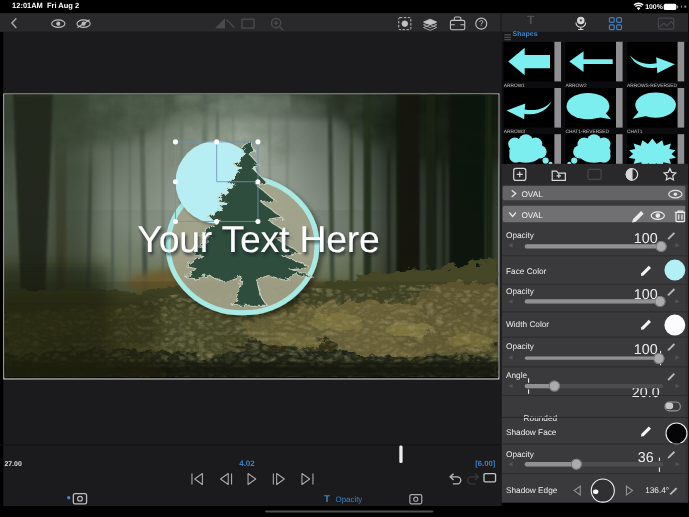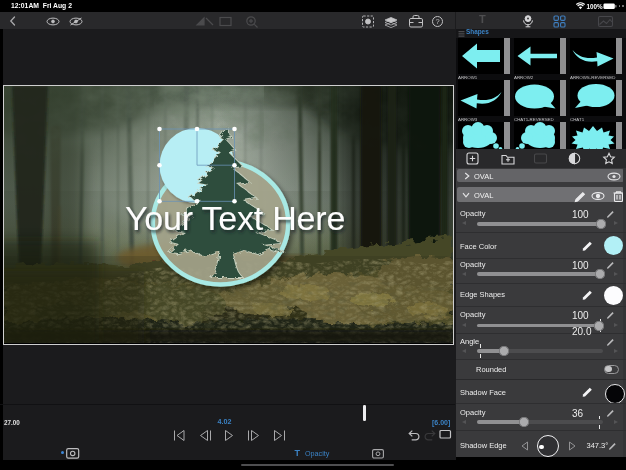--- a/index.html
+++ b/index.html
@@ -17,21 +17,21 @@
 #panel{left:456px;top:29px;width:170px;height:428px;background:#3a3a3c;}
 #shapesHead{left:456px;top:29px;width:170px;height:9px;background:#161618;}
 #grid{left:456px;top:38px;width:170px;height:111px;background:#0c0c0e;}
 .cell{position:absolute;width:46px;height:36px;background:#000;}
 .strip{position:absolute;width:6px;height:36px;background:#8f8f91;}
 .lbl{position:absolute;font-size:4.4px;color:#c4c4c6;letter-spacing:0;}
 #ptool{left:456px;top:149px;width:170px;height:19px;background:#29292b;}
 .bar{position:absolute;left:457px;width:167px;height:13.5px;border-radius:2px;color:#f2f2f2;
   font-size:7.5px;font-weight:normal;}
 .rowlab{position:absolute;font-size:7.5px;color:#ececec;}
-.val{position:absolute;font-size:10px;color:#ececec;text-align:left;}
+.val{position:absolute;font-size:13px;color:#ececec;text-align:center;}
 .sep{position:absolute;left:456px;width:170px;height:1px;background:#2e2e30;}
 .trk{position:absolute;height:3.5px;border-radius:2px;background:#4c4c4e;}
 .fill{position:absolute;height:3.5px;border-radius:2px;background:#909092;}
 .thumb{position:absolute;width:10px;height:10px;border-radius:50%;background:#ababad;
   box-shadow:0 0 0 0.8px #6f6f71 inset;}
 .sw{position:absolute;width:19px;height:19px;border-radius:50%;}
 .tick{position:absolute;width:1.4px;height:3.6px;background:#e8e8e8;}
 .tw{width:0;height:0;border-top:2.6px solid transparent;border-bottom:2.6px solid transparent;border-right:4px solid #545456;}
 .te{width:0;height:0;border-top:2.6px solid transparent;border-bottom:2.6px solid transparent;border-left:4px solid #545456;}
 .blue{color:#3b82c4;}
@@ -524,21 +524,21 @@
 <svg class="abs" width="9" height="9" style="left:605.5px;top:259.5px" viewBox="0 0 9 9">
  <path d="M1.2 8.4 L6.5 3.1 l1.2 1.2 L2.4 9.6 L1 9.8 Z" fill="#b9b9bb" transform="translate(0,-1)"></path>
     </svg>
 <div class="abs tw" style="left:462px;top:271.7px;"></div>
 <div class="trk" style="left:477px;top:272.3px;width:126px;"></div>
 <div class="fill" style="left:477px;top:272.3px;width:126px;"></div>
 <div class="thumb" style="left:595.2px;top:269.3px;"></div>
 <div class="abs te" style="left:614px;top:271.7px;"></div>
 <div class="sep" style="top:283px;"></div>
 
-<div class="rowlab" style="left:460px;top:290px;">Edge Shapes</div>
+<div class="rowlab" style="left:460px;top:290px;">Width Color</div>
 <svg class="abs" width="11" height="11" style="left:582px;top:288.5px" viewBox="0 0 11 11">
  <path d="M1 10 L7.8 3.2 l2 2 L3 12 L0.7 12.3 Z" fill="#f4f4f6" transform="translate(0,-1.5)"></path>
     </svg>
 <div class="sw" style="left:604px;top:285.9px;background:#fcfcfe;"></div>
 <div class="sep" style="top:305.5px;"></div>
 
 <div class="rowlab" style="left:460px;top:309.5px;">Opacity</div>
 <div class="val" style="left:572px;top:309.5px;width:30px;">100</div>
 <svg class="abs" width="9" height="9" style="left:605.5px;top:309.5px" viewBox="0 0 9 9">
  <path d="M1.2 8.4 L6.5 3.1 l1.2 1.2 L2.4 9.6 L1 9.8 Z" fill="#b9b9bb" transform="translate(0,-1)"></path>
@@ -546,34 +546,34 @@
 <div class="abs tw" style="left:462px;top:323.1px;"></div>
 <div class="trk" style="left:477px;top:323.7px;width:126px;"></div>
 <div class="fill" style="left:477px;top:323.7px;width:122px;"></div>
 <div class="tick" style="left:600px;top:318.6px;"></div>
 <div class="tick" style="left:600px;top:328.4px;"></div>
 <div class="thumb" style="left:594.2px;top:320.7px;"></div>
 <div class="abs te" style="left:614px;top:323.1px;"></div>
 <div class="sep" style="top:332.5px;"></div>
 
 <div class="rowlab" style="left:460px;top:336.5px;">Angle</div>
-<div class="val" style="left:572px;top:326px;width:30px;">20.0</div>
+<div class="val" style="left:572px;top:349px;width:30px;">20.0</div>
 <svg class="abs" width="9" height="9" style="left:605.5px;top:336.5px" viewBox="0 0 9 9">
  <path d="M1.2 8.4 L6.5 3.1 l1.2 1.2 L2.4 9.6 L1 9.8 Z" fill="#b9b9bb" transform="translate(0,-1)"></path>
     </svg>
 <div class="abs tw" style="left:462px;top:348.8px;"></div>
 <div class="trk" style="left:477px;top:349.4px;width:126px;"></div>
 <div class="fill" style="left:477px;top:349.4px;width:27px;"></div>
 <div class="tick" style="left:480px;top:344.3px;"></div>
 <div class="tick" style="left:480px;top:354.1px;"></div>
 <div class="thumb" style="left:499px;top:346.4px;"></div>
 <div class="abs te" style="left:614px;top:348.8px;"></div>
 <div class="sep" style="top:359px;"></div>
 
-<div class="rowlab" style="left:460px;top:365px;padding-left:16px;">Rounded</div>
+<div class="rowlab" style="left:460px;top:376px;padding-left:16px;">Rounded</div>
 <div class="abs" style="left:604px;top:364.5px;width:15px;height:9px;border-radius:4.5px;border:1.2px solid #98989a;box-sizing:border-box;"></div>
 <div class="abs" style="left:605.2px;top:365.7px;width:6.6px;height:6.6px;border-radius:50%;background:#c6c6c8;"></div>
 <div class="sep" style="top:378.8px;background:#29292b;"></div>
 
 <div class="rowlab" style="left:460px;top:387.5px;">Shadow Face</div>
 <svg class="abs" width="11" height="11" style="left:582px;top:386px" viewBox="0 0 11 11">
  <path d="M1 10 L7.8 3.2 l2 2 L3 12 L0.7 12.3 Z" fill="#f4f4f6" transform="translate(0,-1.5)"></path>
     </svg>
 <div class="sw" style="left:604.5px;top:384px;width:18px;height:18px;background:#050507;border:1px solid #e8e8ea;"></div>
 <div class="sep" style="top:403px;"></div>
@@ -594,17 +594,17 @@
 
 <div class="rowlab" style="left:460px;top:441px;">Shadow Edge</div>
 <svg class="abs" width="10" height="10" style="left:520px;top:441px" viewBox="0 0 10 10">
  <path d="M7.5 1 L2 5 L7.5 9 Z" stroke="#929294" fill="none" stroke-width="1"></path>
     </svg>
 <div class="abs" style="left:536.5px;top:435px;width:22px;height:22px;border-radius:50%;border:1.5px solid #f2f2f4;box-sizing:border-box;background:rgba(20,20,22,0.25);"></div>
 <div class="abs" style="left:539px;top:444.6px;width:4.6px;height:4.6px;border-radius:50%;background:#fff;"></div>
 <svg class="abs" width="10" height="10" style="left:566.5px;top:441px" viewBox="0 0 10 10">
  <path d="M2.5 1 L8 5 L2.5 9 Z" stroke="#929294" fill="none" stroke-width="1"></path>
     </svg>
-<div class="rowlab" style="left:586.5px;top:441px;">347.3°</div>
+<div class="rowlab" style="left:586.5px;top:441px;">136.4°</div>
 <svg class="abs" width="9" height="9" style="left:608px;top:441px" viewBox="0 0 9 9">
  <path d="M1.2 8.4 L6.5 3.1 l1.2 1.2 L2.4 9.6 L1 9.8 Z" fill="#b9b9bb" transform="translate(0,-1)"></path>
     </svg>
 </div>
 
 </body></html>

